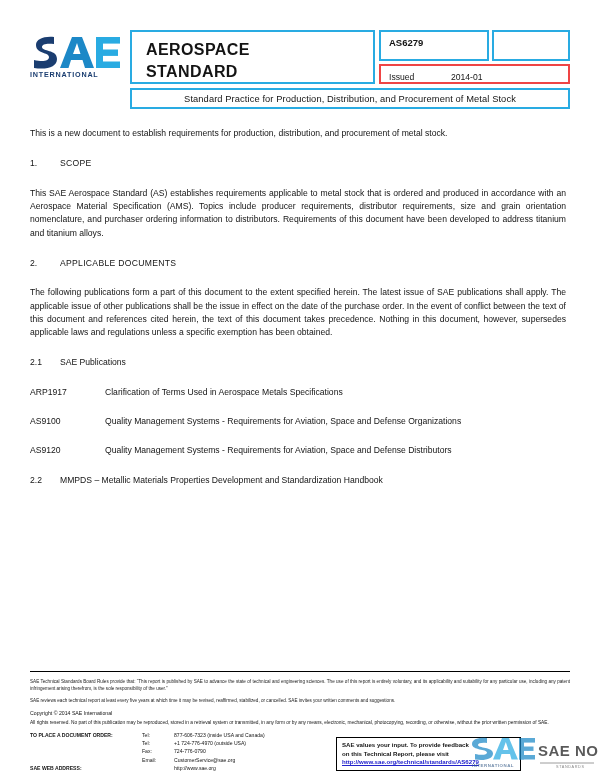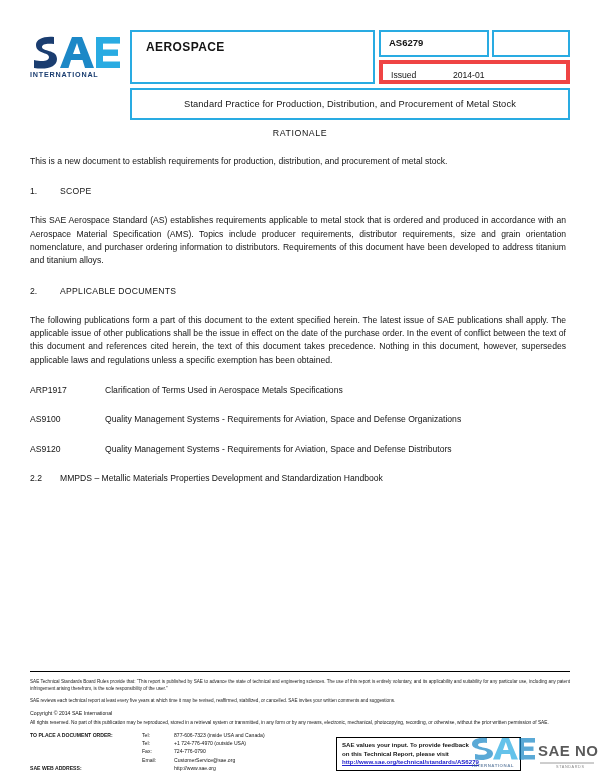--- a/index.html
+++ b/index.html
@@ -62,21 +62,21 @@
     height: 54px;
   }
   .hdr-title-cell {
     flex: 0 0 245px;
     border: 2px solid #29abe2;
     box-sizing: border-box;
     padding: 7px 0 0 14px;
     margin-right: 4px;
   }
   .hdr-title-cell .l {
-    font-size: 12px;
+    font-size: 16px;
     font-weight: bold;
     letter-spacing: 0.4px;
     line-height: 1.38;
   }
   .hdr-right {
     flex: 1 1 auto;
     display: flex;
     flex-direction: column;
   }
   .hdr-right-top {
@@ -93,36 +93,36 @@
     font-size: 9.5px;
     font-weight: bold;
   }
   .hdr-blank-cell {
     flex: 1 1 auto;
     border: 2px solid #29abe2;
     box-sizing: border-box;
   }
   .hdr-issue-cell {
     flex: 1 1 auto;
-    border: 4px solid #ef4444;
+    border: 2px solid #ef4444;
     box-sizing: border-box;
     padding: 6px 0 0 8px;
     display: flex;
     font-size: 8.6px;
   }
   .hdr-issue-cell .lbl { flex: 0 0 62px; }
   .subtitle-row {
     display: flex;
     margin-top: 4px;
   }
   .subtitle-box {
     flex: 1 1 auto;
     border: 2px solid #29abe2;
     box-sizing: border-box;
-    height: 32px;
+    height: 21px;
     display: flex;
     align-items: center;
     justify-content: center;
     font-size: 9.3px;
     letter-spacing: 0.1px;
   }
 
   
   .body {
     margin-top: 19px;
@@ -250,55 +250,59 @@
         <rect x="66" y="25.5" width="24" height="6.5" fill="#29abe2"></rect>
         <rect x="66" y="1" width="7" height="31" fill="#29abe2"></rect>
       </svg>
       <div class="logo-intl">INTERNATIONAL</div>
     </div>
 
     <div class="header-table">
       <div class="hdr-top">
         <div class="hdr-title-cell">
           <div class="l">AEROSPACE</div>
+          <div class="l">STANDARD</div>
         </div>
         <div class="hdr-right">
           <div class="hdr-right-top">
             <div class="hdr-num-cell">AS6279</div>
             <div class="hdr-blank-cell"></div>
           </div>
           <div class="hdr-issue-cell">
             <span class="lbl">Issued</span>
             <span>2014-01</span>
           </div>
         </div>
       </div>
       <div class="subtitle-row">
         <div class="subtitle-box">Standard Practice for Production, Distribution, and Procurement of Metal Stock</div>
       </div>
     </div>
   </div>
 
   <div class="body">
 
-    <div class="centered-head">RATIONALE</div>
     <p class="para">This is a new document to establish requirements for production, distribution, and procurement of metal stock.</p>
 
     <div class="sec-head">
       <span class="num">1.</span>
       <span class="txt">SCOPE</span>
     </div>
     <p class="para">This SAE Aerospace Standard (AS) establishes requirements applicable to metal stock that is ordered and produced in accordance with an Aerospace Material Specification (AMS). Topics include producer requirements, distributor requirements, size and grain orientation nomenclature, and purchaser ordering information to distributors. Requirements of this document have been developed to address titanium and titanium alloys.</p>
 
     <div class="sec-head">
       <span class="num">2.</span>
       <span class="txt">APPLICABLE DOCUMENTS</span>
     </div>
     <p class="para">The following publications form a part of this document to the extent specified herein. The latest issue of SAE publications shall apply. The applicable issue of other publications shall be the issue in effect on the date of the purchase order. In the event of conflict between the text of this document and references cited herein, the text of this document takes precedence. Nothing in this document, however, supersedes applicable laws and regulations unless a specific exemption has been obtained.</p>
 
+    <div class="sub-head">
+      <span class="num">2.1</span>
+      <span>SAE Publications</span>
+    </div>
 
     <div class="doc-row">
       <span class="id">ARP1917</span>
       <span class="desc">Clarification of Terms Used in Aerospace Metals Specifications</span>
     </div>
     <div class="doc-row">
       <span class="id">AS9100</span>
       <span class="desc">Quality Management Systems - Requirements for Aviation, Space and Defense Organizations</span>
     </div>
     <div class="doc-row">

